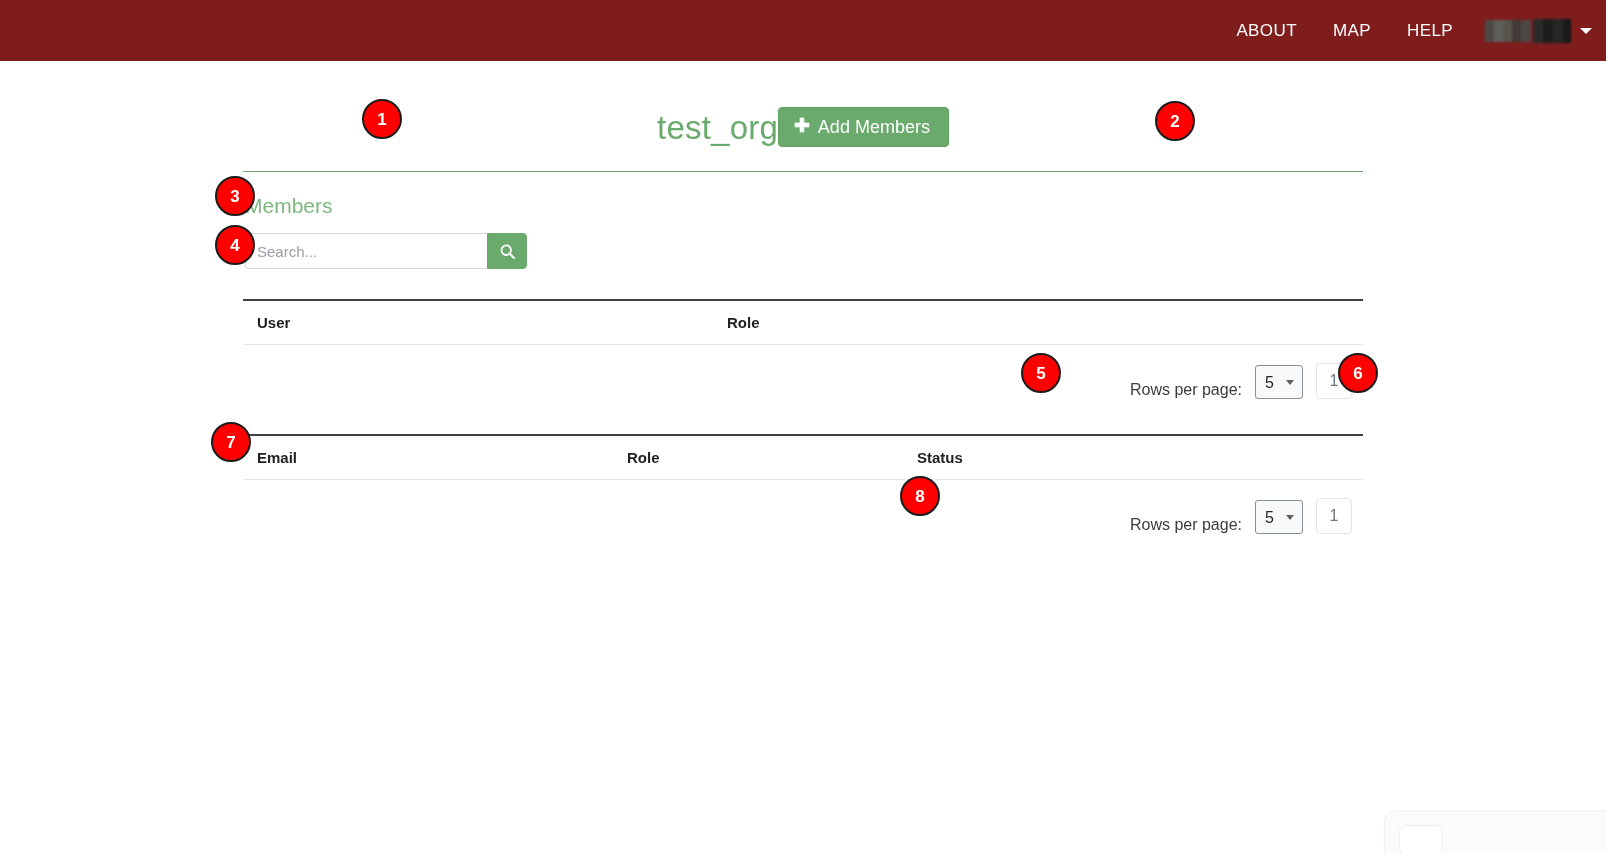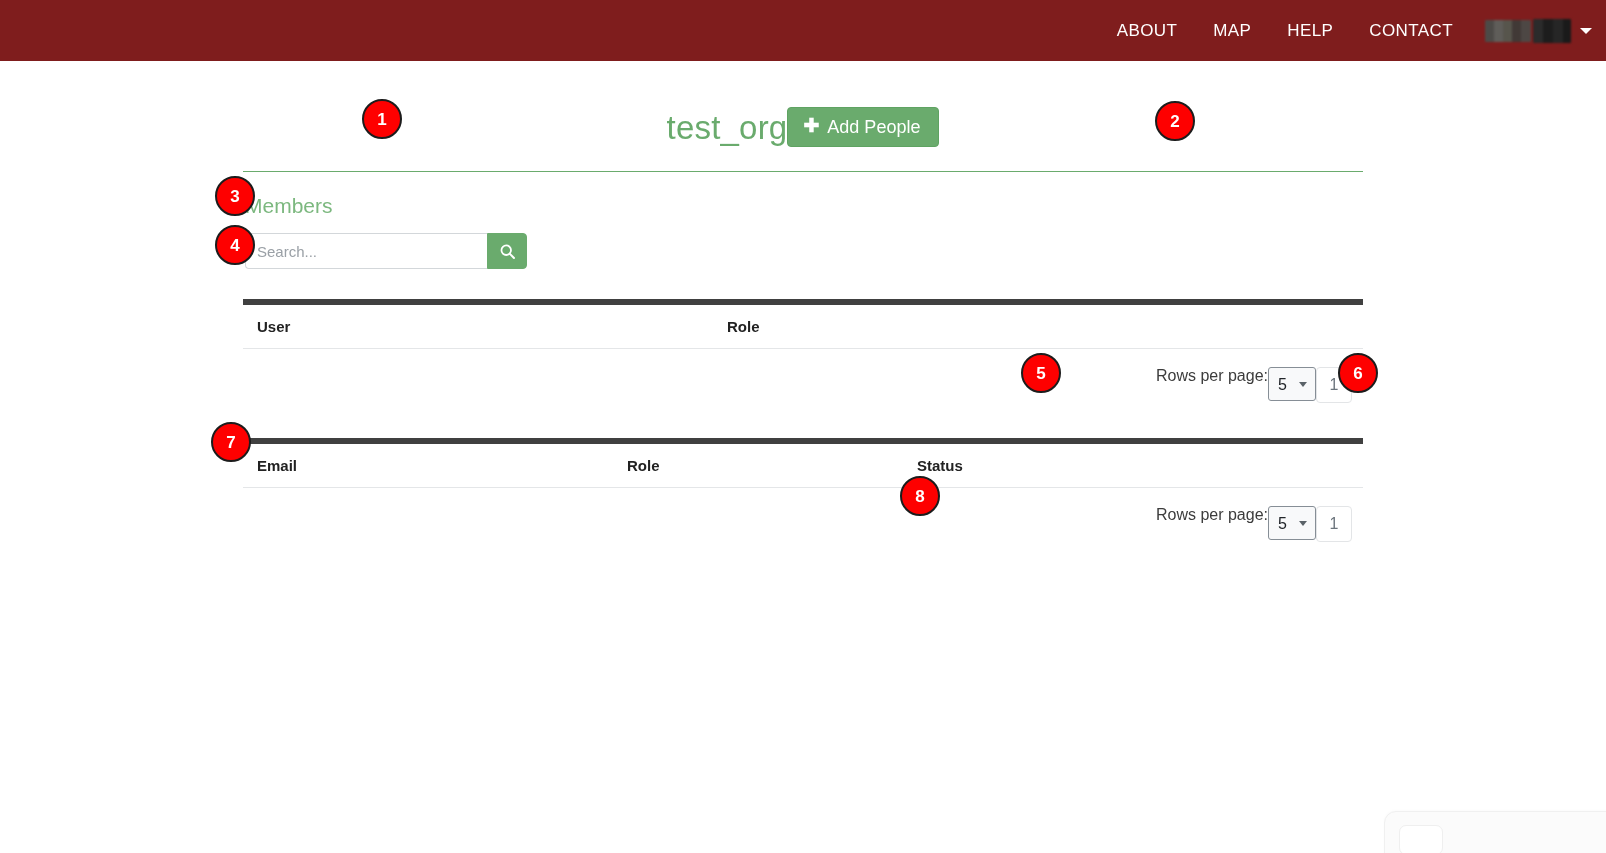--- a/index.html
+++ b/index.html
@@ -186,36 +186,37 @@
     width: 100%;
     border-collapse: collapse;
     margin-top: 22px;
   }
   .data-table thead th {
     text-align: left;
     font-size: 15px;
     color: #222;
     font-weight: bold;
     padding: 13px 0 13px 14px;
-    border-top: 6px solid #404040;
+    border-top: 2px solid #404040;
     border-bottom: 1px solid #e4e6e8;
   }
   .members-table { margin-top: 22px; }
   .invitations-table { margin-top: 35px; }
   .col-user   { width: 470px; }
   .col-role-m { width: 650px; }
   .col-email  { width: 370px; }
   .col-role-i { width: 290px; }
   .col-status { width: 460px; }
 
   
   .pager {
     display: flex;
-    align-items: flex-start;
+    align-items: flex-end;
     justify-content: flex-end;
+    gap: 13px;
     margin-top: 18px;
     padding-right: 11px;
   }
   .pager-label {
     font-size: 16px;
     color: #3c3c3c;
   }
   .rows-select {
     appearance: none;
     -webkit-appearance: none;
@@ -298,36 +299,35 @@
   }
 </style>
 </head>
 <body>
 
 <div class="navbar">
   <div class="nav-links">
     <a class="nav-link">ABOUT</a>
     <a class="nav-link">MAP</a>
     <a class="nav-link">HELP</a>
-    <a class="nav-link">CONTACT</a>
   </div>
   <div class="nav-user">
     <span class="redacted"></span>
     <span class="redacted2"></span>
     <span class="caret-down"></span>
   </div>
 </div>
 
 <div class="container">
 
   <div class="page-head">
     <h1 class="org-title">test_org</h1>
     <button class="btn-add">
       <span class="plus">✚</span>
-      <span>Add People</span>
+      <span>Add Members</span>
     </button>
   </div>
 
   <hr class="green-rule">
 
   <h2 class="section-title">Members</h2>
 
   <div class="search-row">
     <div class="search-group">
       <input class="search-input" type="text" placeholder="Search..." style="">

